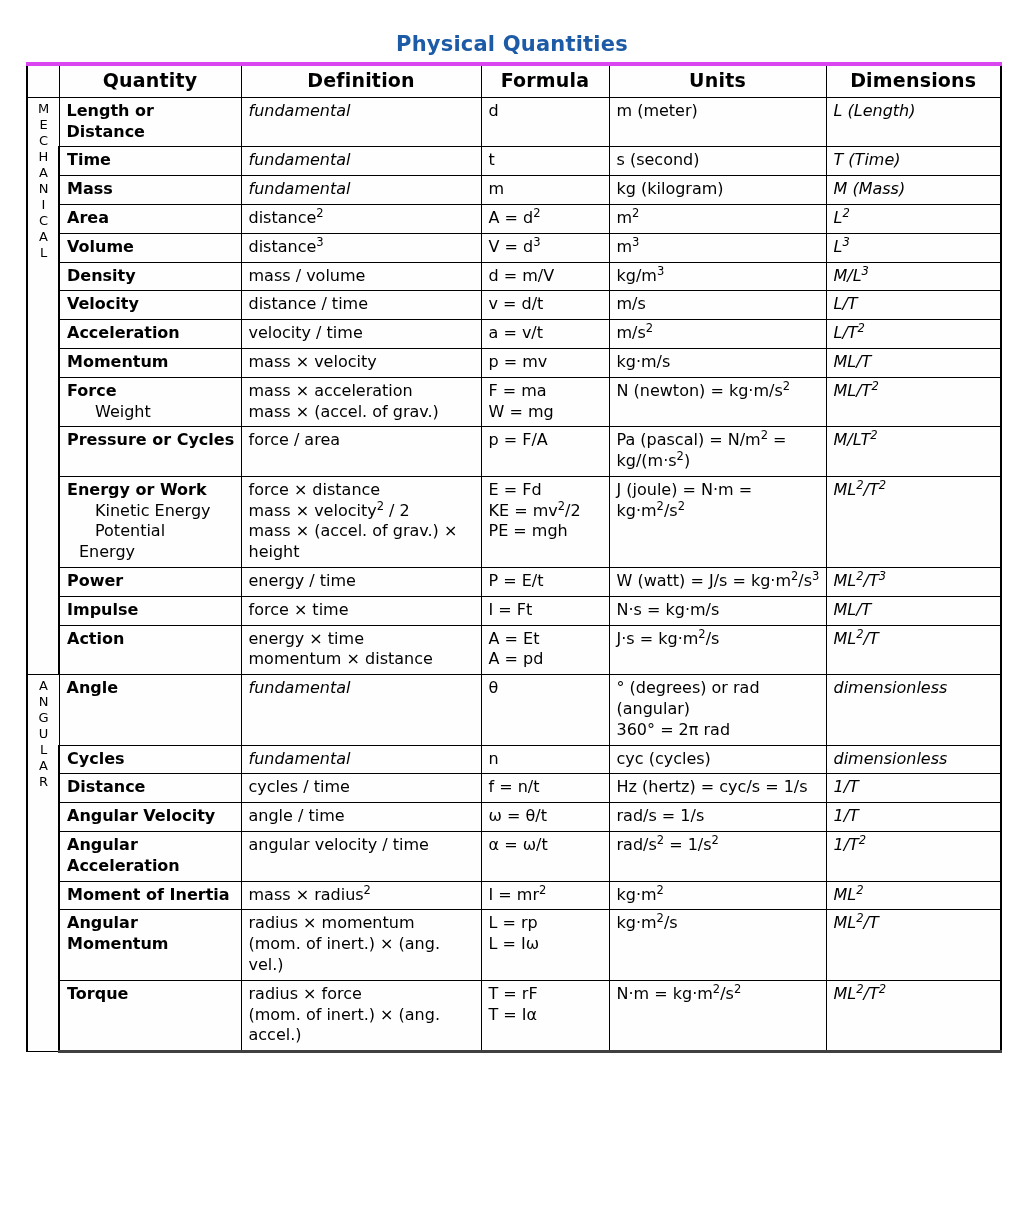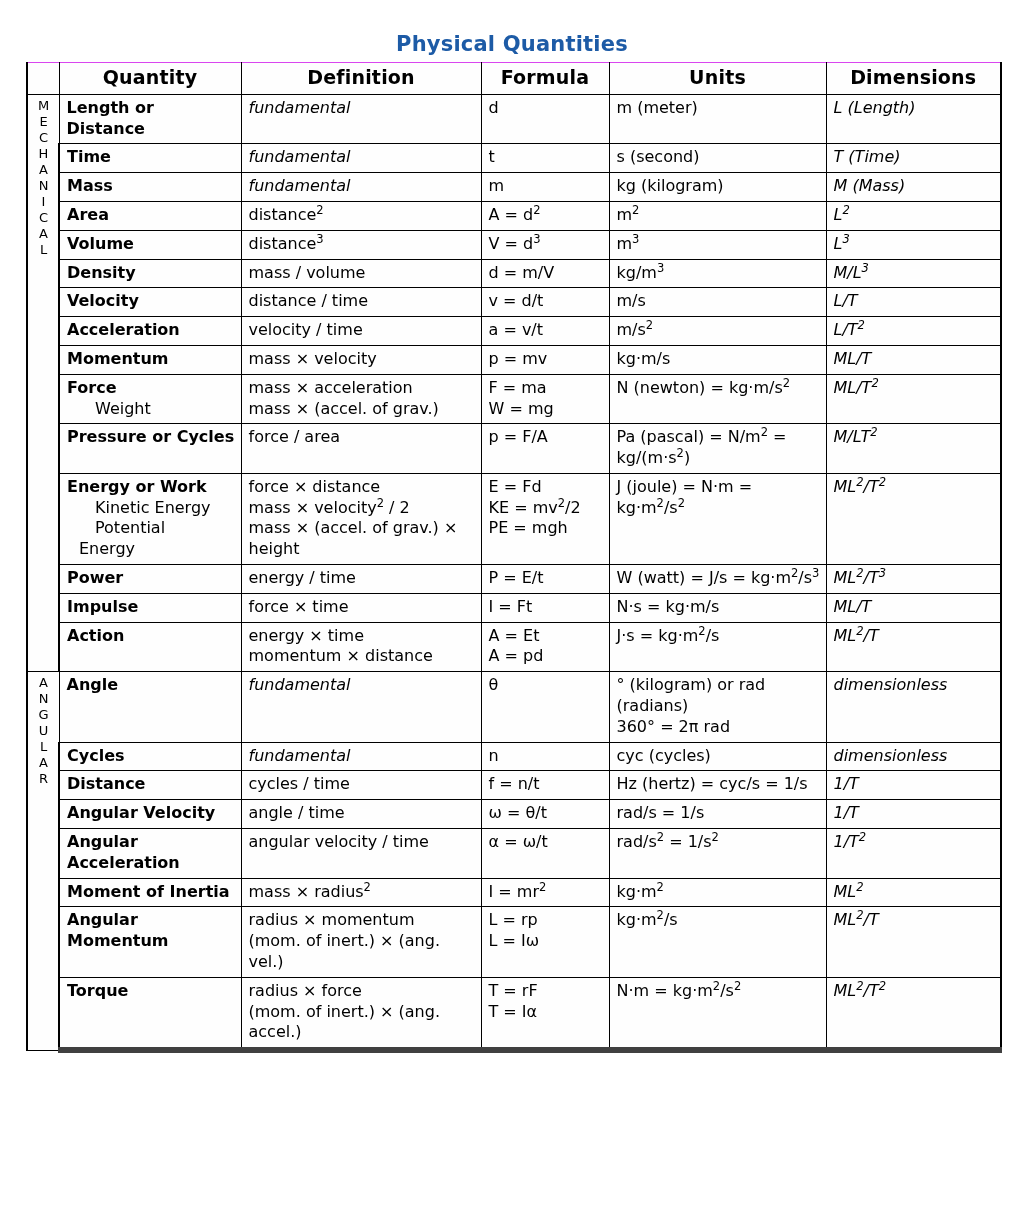--- a/index.html
+++ b/index.html
@@ -61,22 +61,22 @@
     padding: 2px 4px 4px 4px;
     vertical-align: middle;
     letter-spacing: 0.2px;
   }
   th.hdr-blank { border-left: 1px solid #000; }
 
   
   table.pq { border-left: 2px solid #000; border-right: 2px solid #000; }
   table.pq tr > td:first-child, table.pq tr > th:first-child { border-left: 2px solid #000; }
   table.pq tr > td:last-child,  table.pq tr > th:last-child  { border-right: 2px solid #000; }
-  table.pq thead tr th { border-top: 1px solid #d946ef; }
-  table.pq tbody tr:last-child td { border-bottom: 6px solid #404040; }
+  table.pq thead tr th { border-top: 4px solid #d946ef; }
+  table.pq tbody tr:last-child td { border-bottom: 3px solid #404040; }
 
   
   td.seccell {
     padding: 4px 0 4px 0;
     text-align: center;
     vertical-align: top;
     font-size: 13px;
     line-height: 1.02;
     letter-spacing: 0px;
     font-weight: normal;
@@ -364,21 +364,21 @@
             </span>
           </td>
           <td class="qty">Angle</td>
           <td class="def ital">
             <span class="ln">fundamental</span>
           </td>
           <td class="formula">
             <span class="ln">θ</span>
           </td>
           <td class="units">
-            <span class="ln">° (kilogram) or rad (radians)</span>
+            <span class="ln">° (degrees) or rad (angular)</span>
             <span class="ln">360° = 2π rad</span>
           </td>
           <td class="dim">dimensionless</td>
         </tr>
         <tr>
           <td class="qty">Cycles</td>
           <td class="def ital">
             <span class="ln">fundamental</span>
           </td>
           <td class="formula">

